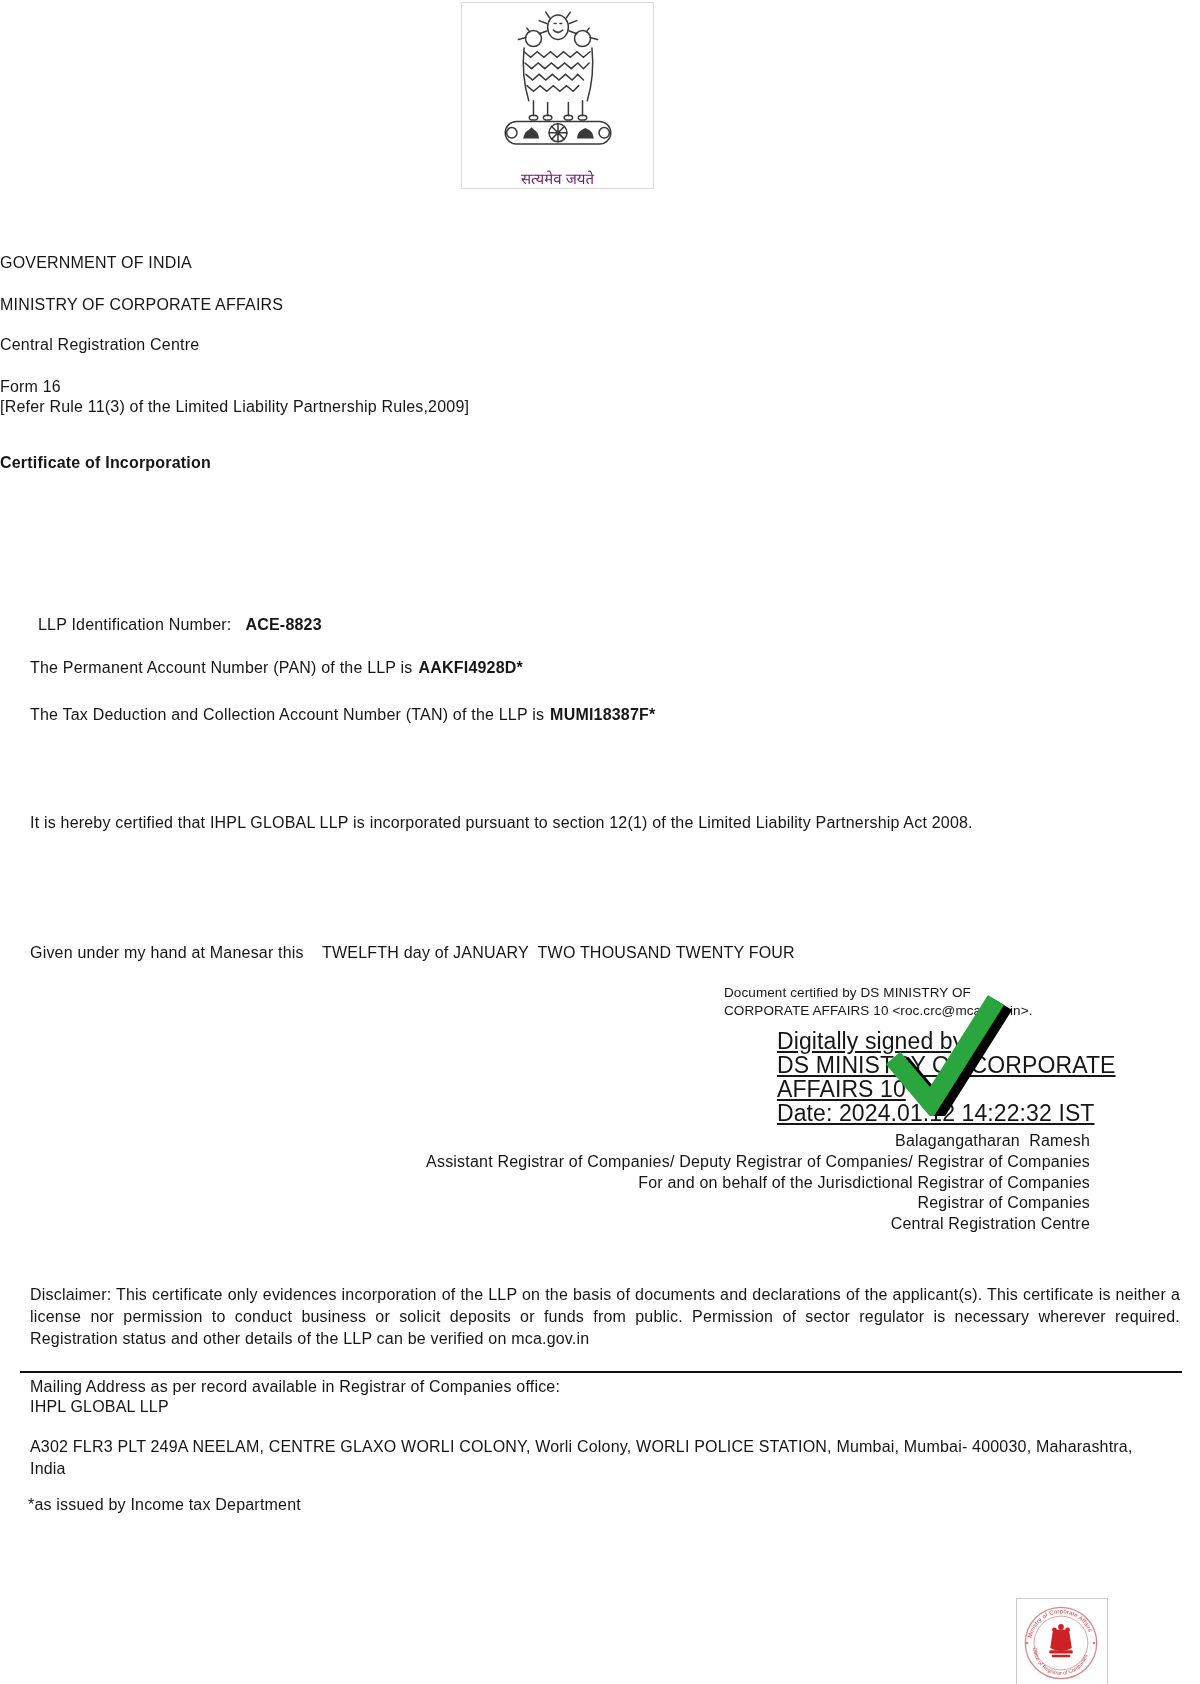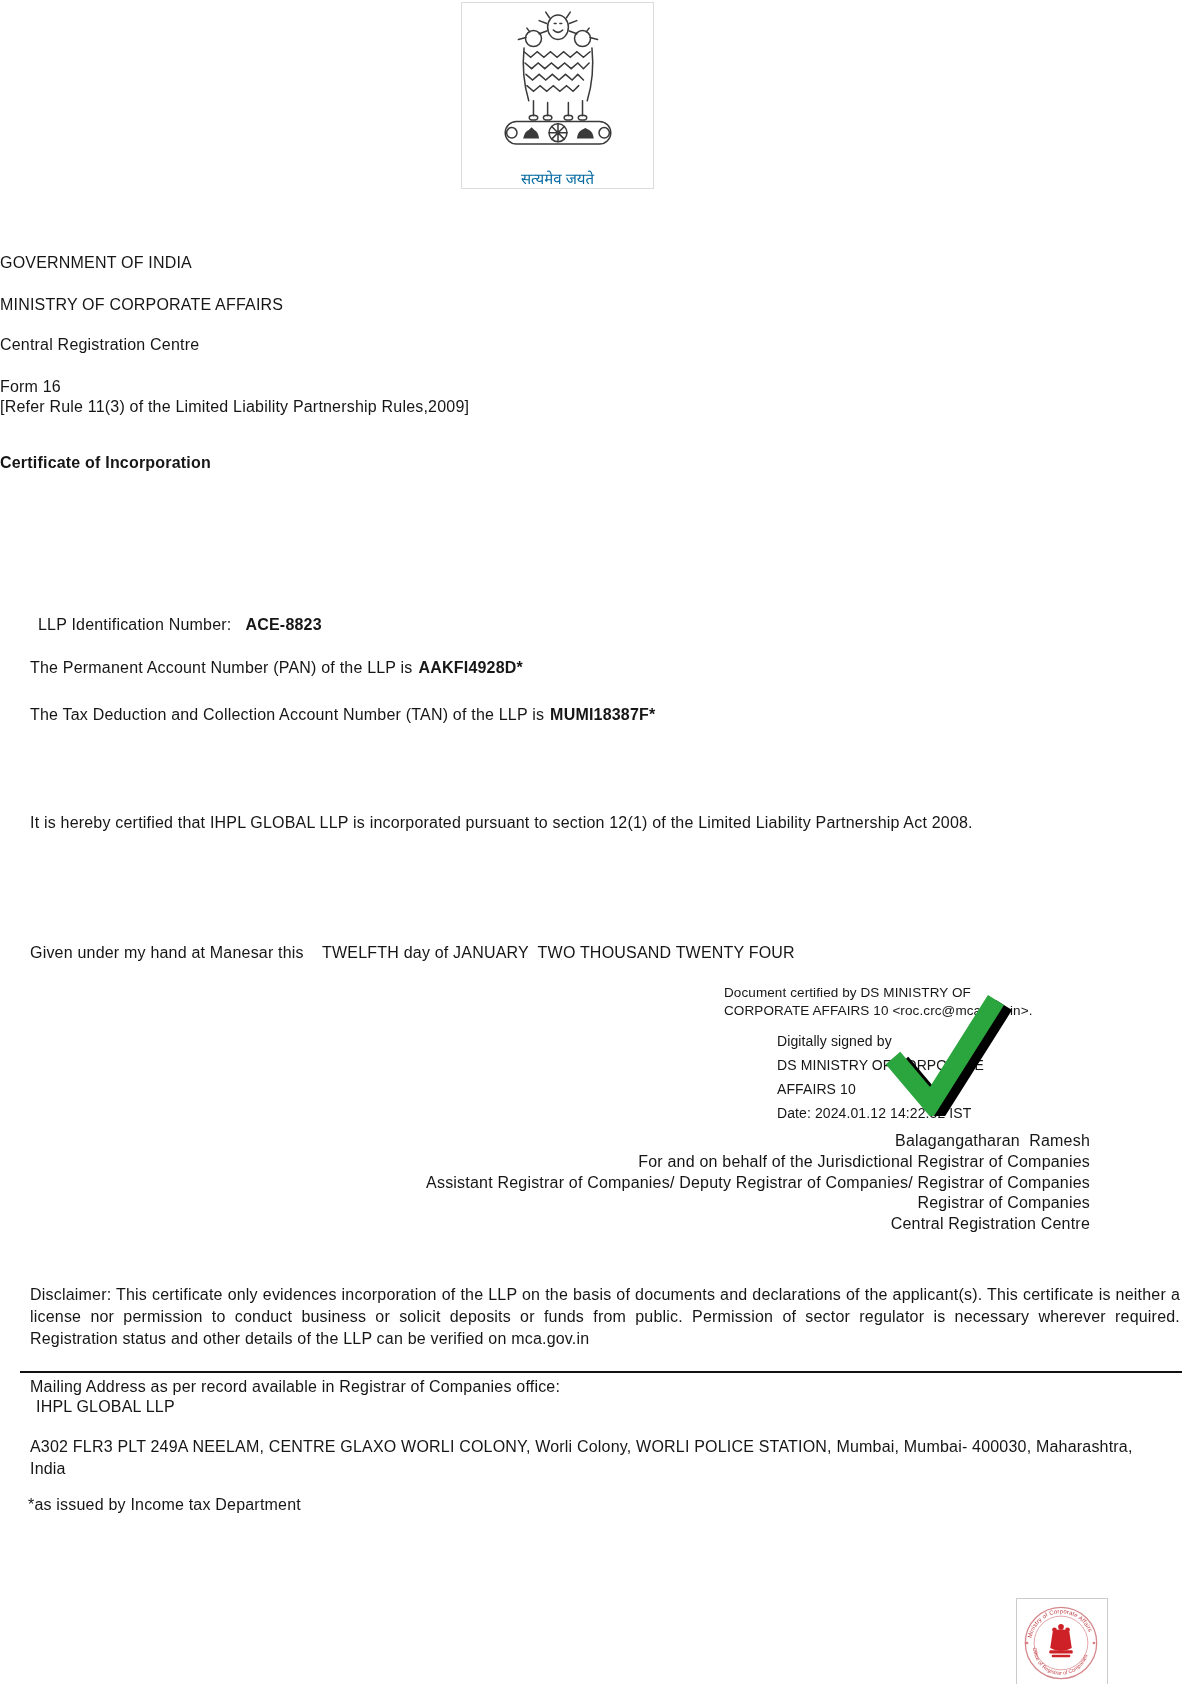--- a/index.html
+++ b/index.html
@@ -10,21 +10,21 @@
     font-size:16px;letter-spacing:0.2px;
   }
   .abs{position:absolute;}
   .center{left:0;width:100%;}
   .prewrap{white-space:pre-wrap;}
 
   
   .emblem-box{left:461px;top:2px;width:193px;height:187px;border:1px solid #dcdcdc;
     box-sizing:border-box;display:flex;flex-direction:column;align-items:center;
     justify-content:space-between;padding:3px 0 1px;}
-  .emblem-motto{font-size:15px;color:#0369a1;letter-spacing:0;line-height:16px;}
+  .emblem-motto{font-size:15px;color:#701a75;letter-spacing:0;line-height:16px;}
 
   
   .h-gov{top:254px;}
   .h-min{top:296px;}
   .h-crc{top:336px;}
   .h-form{top:378px;}
   .h-rule{top:398px;}
   .h-title{top:454px;font-weight:bold;}
 
   
@@ -32,29 +32,29 @@
   .l-pan{left:30px;top:659px;}
   .l-tan{left:30px;top:706px;}
   .val{font-weight:bold;margin-left:6px;}
   .val-wide{font-weight:bold;margin-left:14px;}
 
   .certify{left:30px;top:811px;width:1120px;line-height:23px;}
   .attest{left:30px;top:944px;width:1120px;}
 
   
   .sig-note{left:724px;top:984px;width:400px;font-size:13.5px;line-height:18px;letter-spacing:0.1px;}
-  .sig-ds{left:777px;top:1029px;font-size:14px;line-height:24px;letter-spacing:0.1px;}
+  .sig-ds{left:777px;top:1029px;font-size:23px;line-height:24px;letter-spacing:0.1px;text-decoration:underline;}
   .sig-right{left:300px;right:110px;top:1131px;text-align:right;line-height:20.8px;}
   .checkmark{left:878px;top:988px;width:135px;height:128px;}
 
   .disclaimer{left:30px;top:1284px;width:1150px;text-align:justify;line-height:22px;}
   .rule-line{left:20px;top:1371px;width:1162px;border-top:2px solid #111;height:0;}
 
   .mail-head{left:30px;top:1378px;}
-  .mail-co{left:36px;top:1398px;}
+  .mail-co{left:30px;top:1398px;}
   .mail-addr{left:30px;top:1436px;width:1125px;line-height:22px;}
   .footnote{left:28px;top:1496px;}
 
   
   .seal-box{left:1016px;top:1598px;width:90px;height:90px;border:1px solid #cccccc;
     box-sizing:content-box;background:#fff;}
 </style>
 </head>
 <body>
 
@@ -130,22 +130,22 @@
     <div>Date: 2024.01.12 14:22:32 IST</div>
   </div>
 
   <svg class="abs checkmark" viewBox="0 0 135 128">
     <polyline points="15,70 53,115 118,12" transform="translate(8,5)" fill="none" stroke="#000000" stroke-width="19" stroke-linejoin="miter"></polyline>
     <polyline points="15,70 53,115 118,12" fill="none" stroke-width="19" stroke-linejoin="miter" stroke="#2BA53E"></polyline>
   </svg>
 
   <div class="abs sig-right">
     <div class="prewrap">Balagangatharan  Ramesh</div>
+    <div>Assistant Registrar of Companies/ Deputy Registrar of Companies/ Registrar of Companies</div>
     <div>For and on behalf of the Jurisdictional Registrar of Companies</div>
-    <div>Assistant Registrar of Companies/ Deputy Registrar of Companies/ Registrar of Companies</div>
     <div>Registrar of Companies</div>
     <div>Central Registration Centre</div>
   </div>
 
   <div class="abs disclaimer">Disclaimer: This certificate only evidences incorporation of the LLP on the basis of documents and declarations of the applicant(s). This certificate is neither a license nor permission to conduct business or solicit deposits or funds from public. Permission of sector regulator is necessary wherever required. Registration status and other details of the LLP can be verified on mca.gov.in</div>
   <div class="abs rule-line"></div>
 
   <div class="abs mail-head">Mailing Address as per record available in Registrar of Companies office:</div>
   <div class="abs mail-co">IHPL GLOBAL LLP</div>
   <div class="abs mail-addr">A302 FLR3 PLT 249A NEELAM, CENTRE GLAXO WORLI COLONY, Worli Colony, WORLI POLICE STATION, Mumbai, Mumbai- 400030, Maharashtra, India</div>

